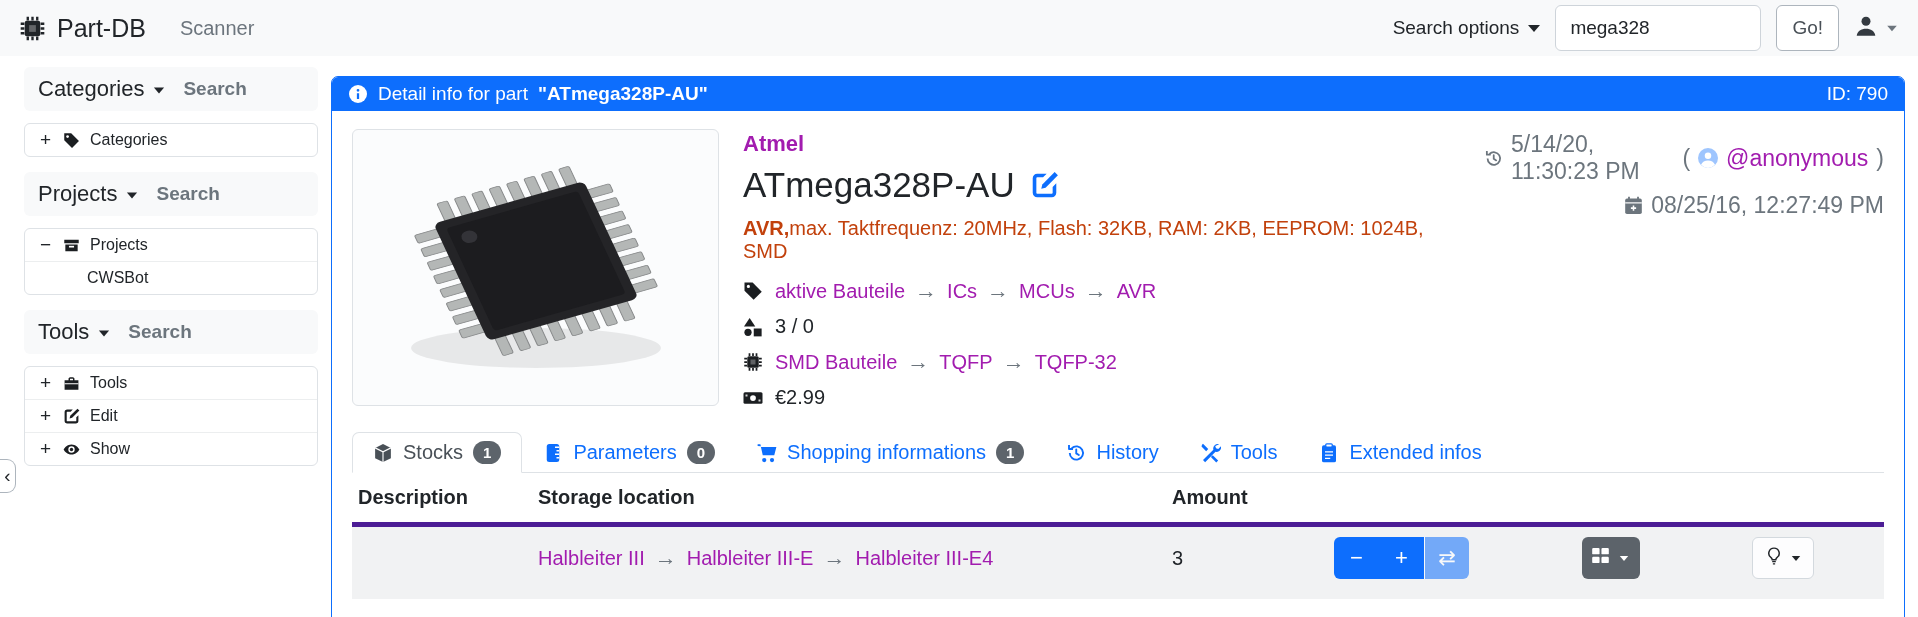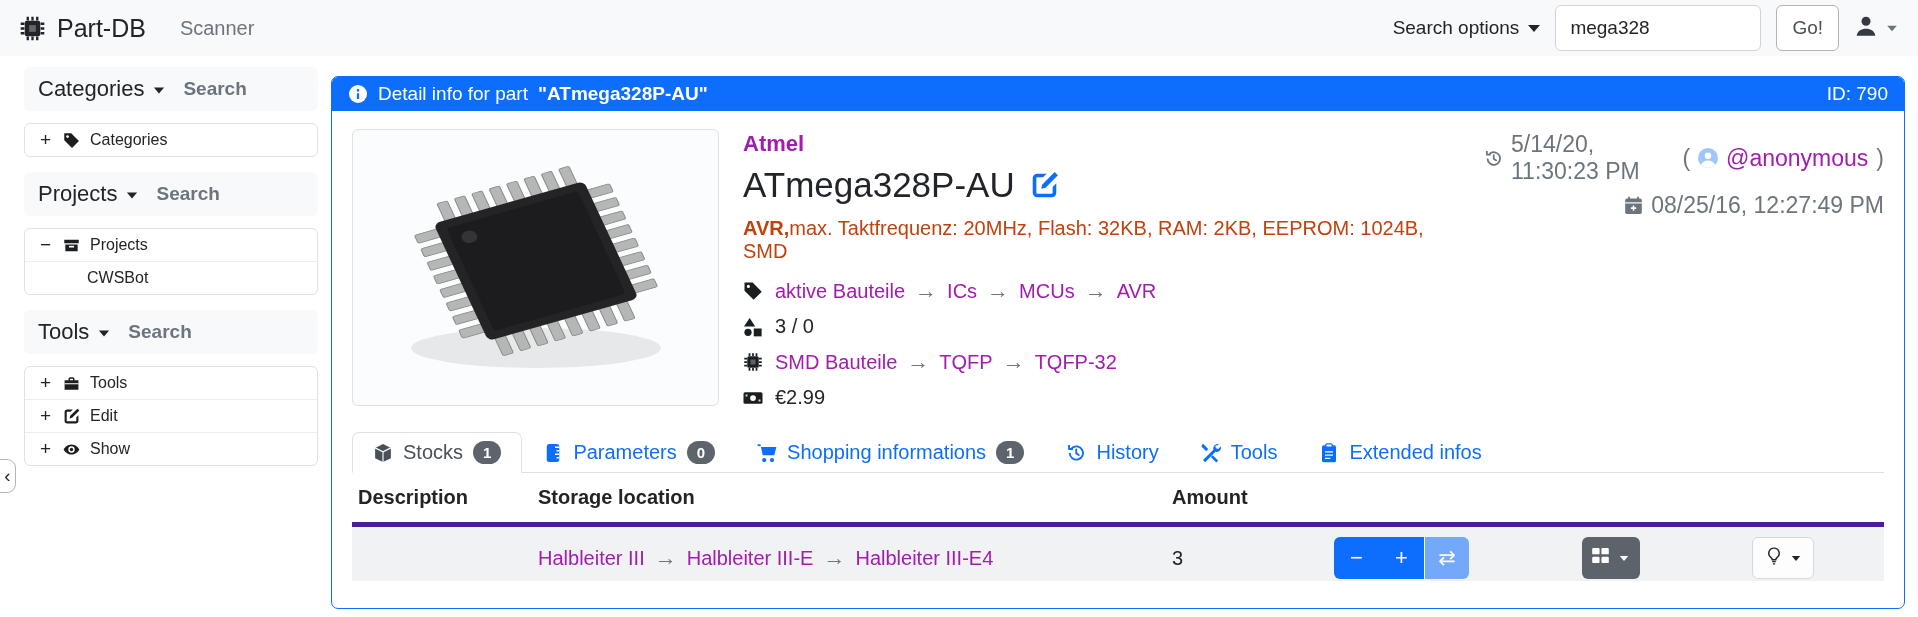--- a/index.html
+++ b/index.html
@@ -85,21 +85,21 @@
   .tab.active { color:#495057; background:#fff; border-color:#dee2e6 #dee2e6 #fff #dee2e6; }
   .tab .t-ic svg { width:20px; height:20px; display:block; }
   .badge { background:#5d646b; color:#fff; border-radius:50rem; font-size:15px; font-weight:700;
     padding:4px 10px; line-height:1; }
 
   
   .stock-table { width:100%; border-collapse:collapse; }
   .stock-table th { text-align:left; font-size:20px; font-weight:700; padding:13px 8px 13px 6px;
     border-bottom:5px solid #4c1d95; }
   .col-desc { width:180px; } .col-loc { width:634px; } .col-amt { width:162px; }
-  .stock-table td { padding:10px 8px 2px 6px; font-size:20px; }
+  .stock-table td { padding:10px 8px 20px 6px; font-size:20px; }
   .row-striped { background:#f1f2f3; }
   .actions-cell { display:flex; align-items:center; justify-content:space-between; padding-right:62px; }
   .btn { border:none; font-family:inherit; cursor:pointer; display:inline-flex; align-items:center;
     justify-content:center; font-size:22px; height:42px; }
   .btn-group { display:inline-flex; }
   .btn-qty { width:45px; background:#0d6efd; color:#fff; }
   .btn-minus { border-radius:6px 0 0 6px; }
   .btn-exch { width:45px; background:#0d6efd; color:#fff; opacity:.55; border-radius:0 6px 6px 0;
     border-left:1px solid #fff; font-size:21px; }
   .btn-grid { width:58px; background:#5c636a; color:#fff; border-radius:6px; gap:8px; }

